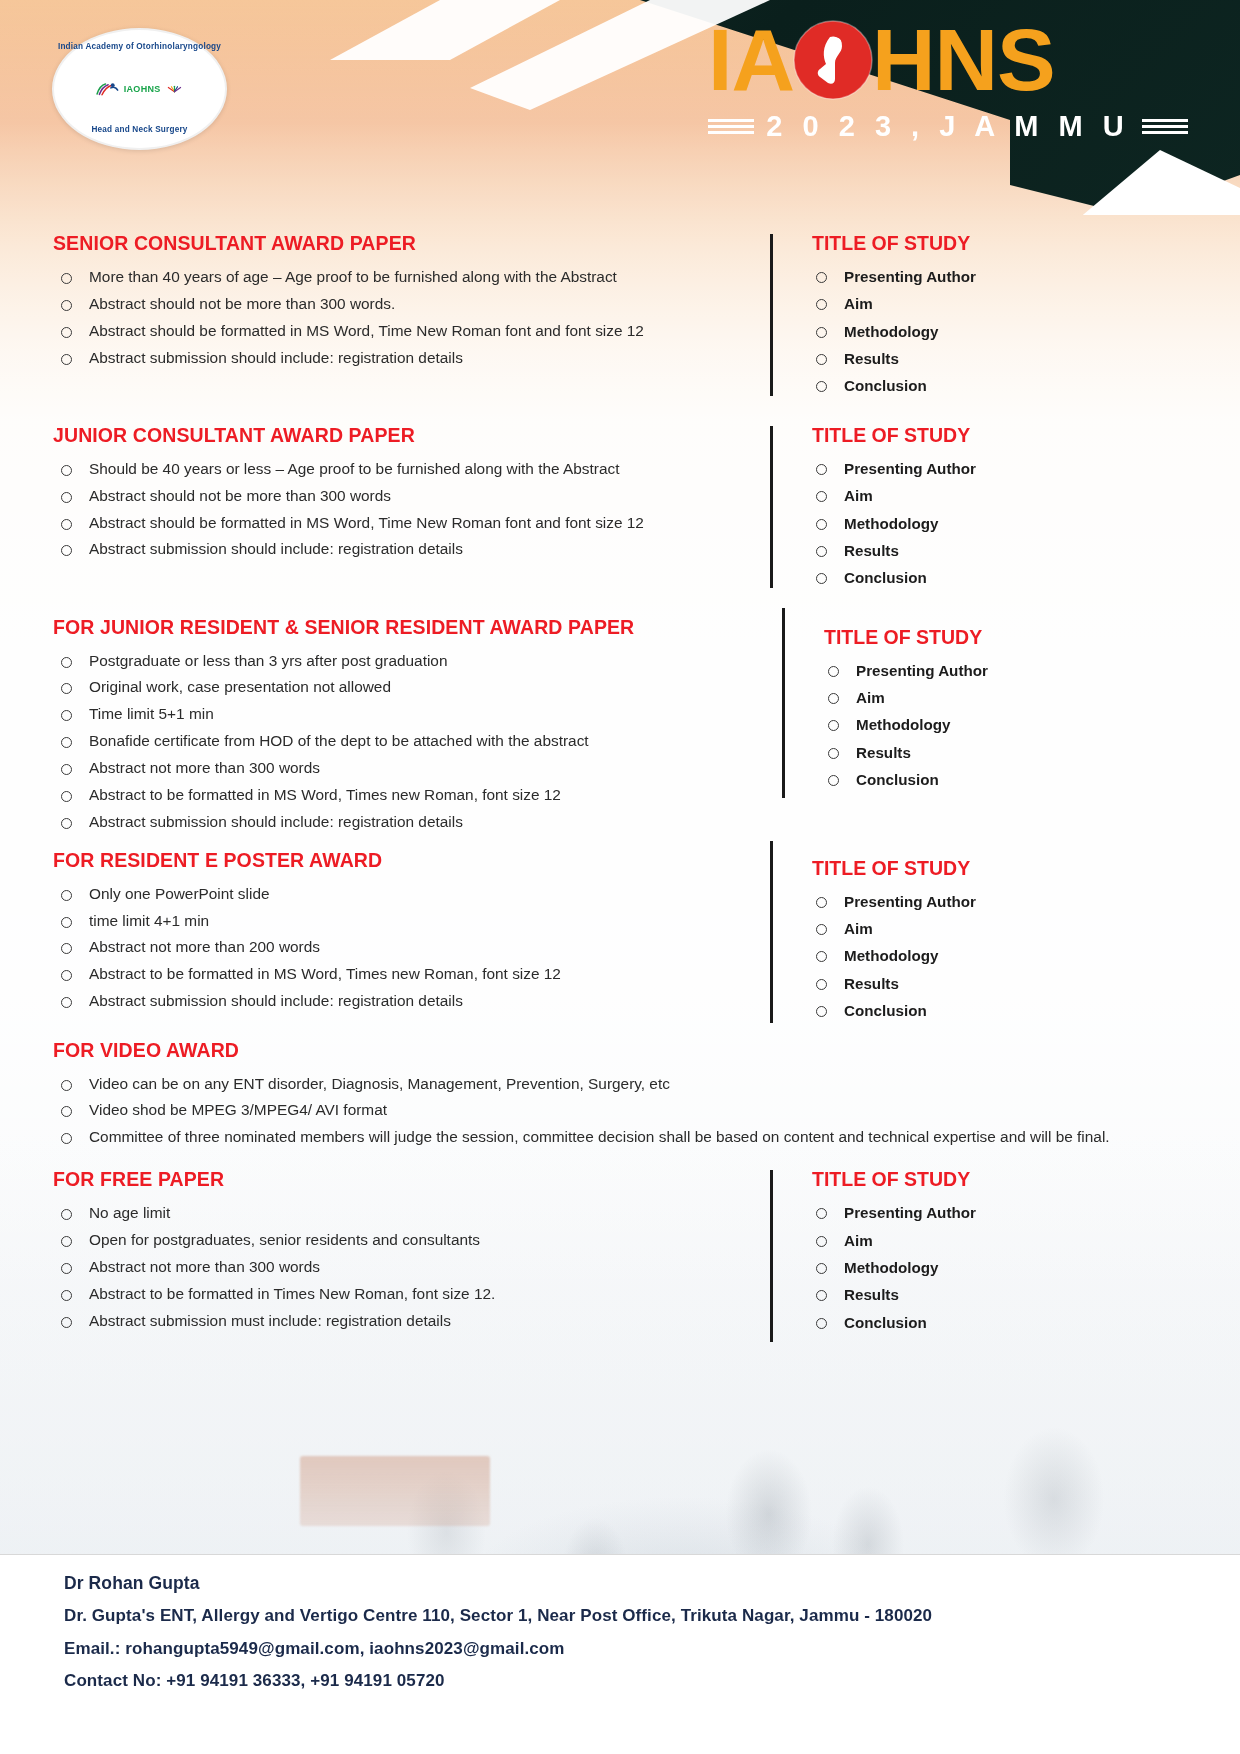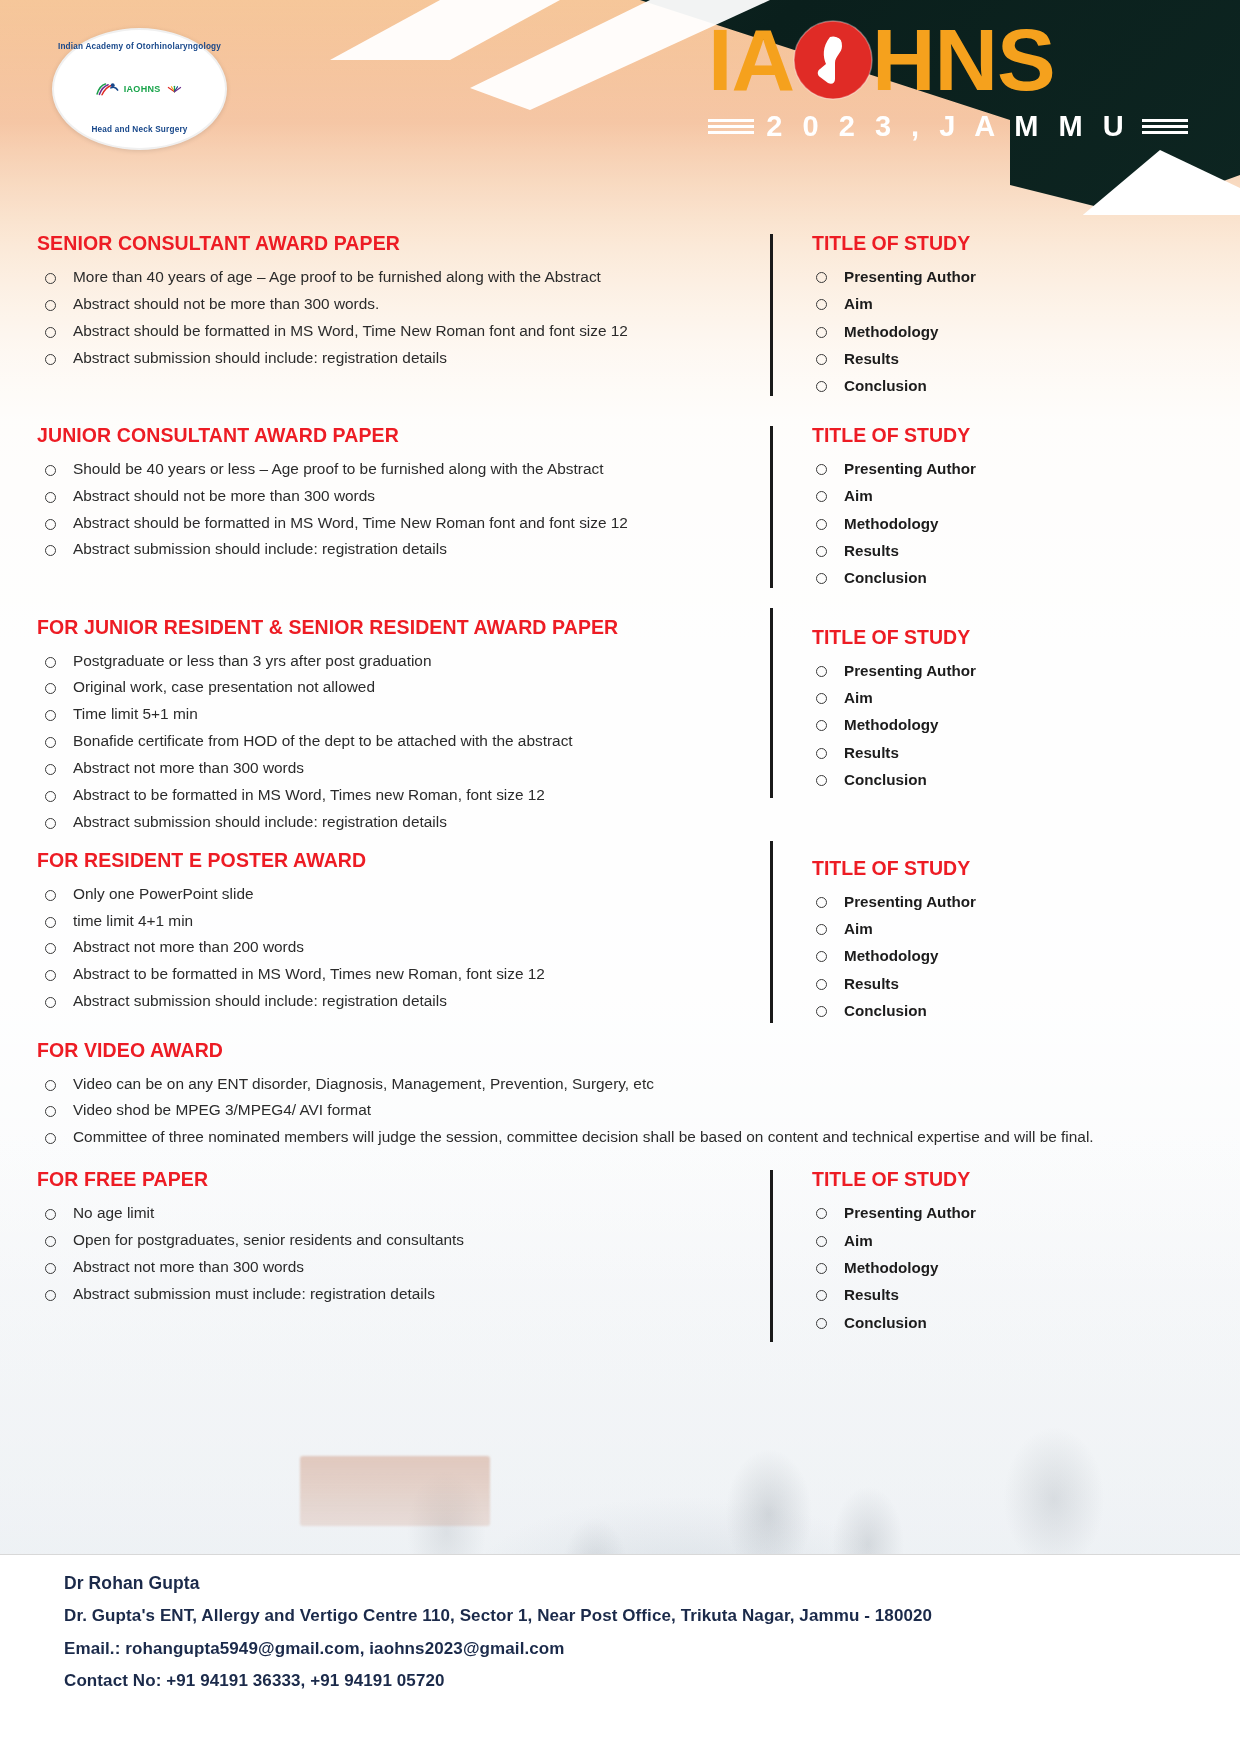--- a/index.html
+++ b/index.html
@@ -243,21 +243,21 @@
     border-radius: 50%;
   }
 
   
   .row {
     display: flex;
     align-items: flex-start;
   }
   .row .left {
     width: 770px;
-    padding-left: 37px;
+    padding-left: 53px;
   }
   .row .right {
     position: relative;
     padding-left: 42px;
     flex: 1;
   }
   .right-rule {
     position: absolute;
     left: 0; top: 2px;
     width: 3px;
@@ -415,21 +415,21 @@
         <ul class="tos-list">
           <li>Presenting Author</li>
           <li>Aim</li>
           <li>Methodology</li>
           <li>Results</li>
           <li>Conclusion</li>
         </ul>
       </div>
     </div>
 
-    <div class="block row" style="margin-bottom:12px;">
+    <div class="block row" style="margin-bottom:12px;gap:12px;">
       <div class="left">
         <div class="sec-title">FOR JUNIOR RESIDENT &amp; SENIOR RESIDENT AWARD PAPER</div>
         <ul class="bullets">
           <li>Postgraduate or less than 3 yrs after post graduation</li>
           <li>Original work, case presentation not allowed</li>
           <li>Time limit 5+1 min</li>
           <li>Bonafide certificate from HOD of the dept to be attached with the abstract</li>
           <li>Abstract not more than 300 words</li>
           <li>Abstract to be formatted in MS Word, Times new Roman, font size 12</li>
           <li>Abstract submission should include: registration details</li>
@@ -483,20 +483,21 @@
       </div>
     </div>
 
     <div class="block row">
       <div class="left">
         <div class="sec-title">FOR FREE PAPER</div>
         <ul class="bullets">
           <li>No age limit</li>
           <li>Open for postgraduates, senior residents and consultants</li>
           <li>Abstract not more than 300 words</li>
+          <li>Abstract to be formatted in Times New Roman, font size 12.</li>
           <li>Abstract submission must include: registration details</li>
         </ul>
       </div>
       <div class="right">
         <div class="right-rule" style="height:172px;"></div>
         <div class="tos-title">TITLE OF STUDY</div>
         <ul class="tos-list">
           <li>Presenting Author</li>
           <li>Aim</li>
           <li>Methodology</li>

